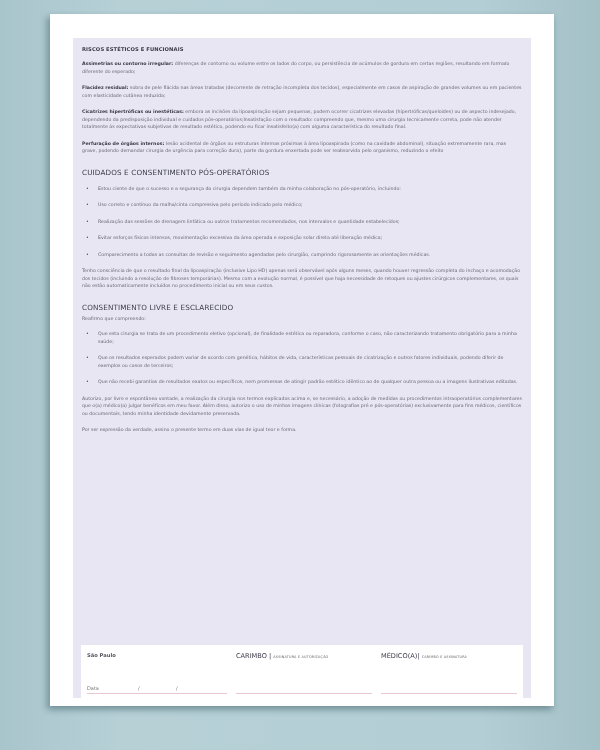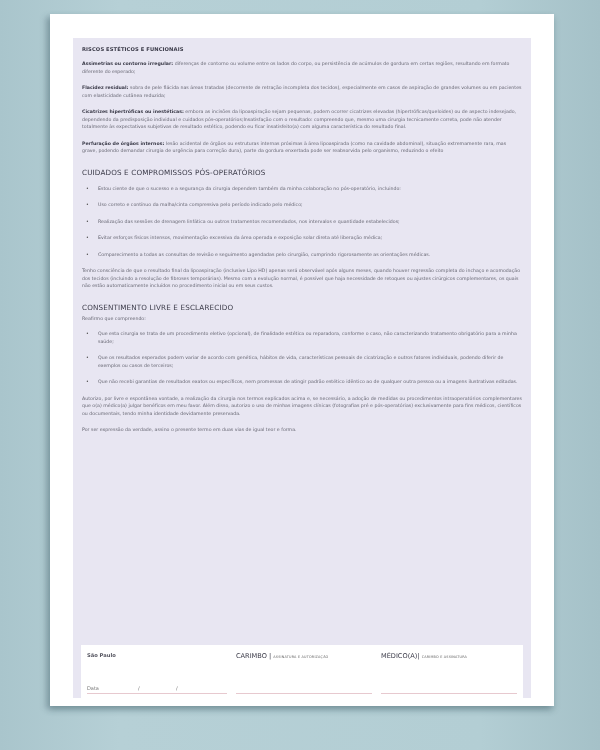--- a/index.html
+++ b/index.html
@@ -80,21 +80,21 @@
 
     <div class="sec1">
       <div class="h-small">RISCOS ESTÉTICOS E FUNCIONAIS</div>
       <p class="para"><b>Assimetrias ou contorno irregular:</b><span> diferenças de contorno ou volume entre os lados do corpo, ou persistência de acúmulos de gordura em certas regiões, resultando em formato diferente do esperado;</span></p>
       <p class="para"><b>Flacidez residual:</b><span> sobra de pele flácida nas áreas tratadas (decorrente de retração incompleta dos tecidos), especialmente em casos de aspiração de grandes volumes ou em pacientes com elasticidade cutânea reduzida;</span></p>
       <p class="para"><b>Cicatrizes hipertróficas ou inestéticas:</b><span> embora as incisões da lipoaspiração sejam pequenas, podem ocorrer cicatrizes elevadas (hipertróficas/queloides) ou de aspecto indesejado, dependendo da predisposição individual e cuidados pós-operatórios;Insatisfação com o resultado: compreendo que, mesmo uma cirurgia tecnicamente correta, pode não atender totalmente às expectativas subjetivas de resultado estético, podendo eu ficar insatisfeito(a) com alguma característica do resultado final.</span></p>
       <p class="para"><b>Perfuração de órgãos internos:</b><span> lesão acidental de órgãos ou estruturas internas próximas à área lipoaspirada (como na cavidade abdominal), situação extremamente rara, mas grave, podendo demandar cirurgia de urgência para correção dura), parte da gordura enxertada pode ser reabsorvida pelo organismo, reduzindo o efeito</span></p>
     </div>
 
     <div class="sec-care">
-      <div class="h-big">CUIDADOS E COMPROMISSOS PÓS-OPERATÓRIOS</div>
+      <div class="h-big">CUIDADOS E CONSENTIMENTO PÓS-OPERATÓRIOS</div>
       <ul>
         <li>Estou ciente de que o sucesso e a segurança da cirurgia dependem também da minha colaboração no pós-operatório, incluindo:</li>
         <li>Uso correto e contínuo da malha/cinta compressiva pelo período indicado pelo médico;</li>
         <li>Realização das sessões de drenagem linfática ou outros tratamentos recomendados, nos intervalos e quantidade estabelecidos;</li>
         <li>Evitar esforços físicos intensos, movimentação excessiva da área operada e exposição solar direta até liberação médica;</li>
         <li>Comparecimento a todas as consultas de revisão e seguimento agendadas pelo cirurgião, cumprindo rigorosamente as orientações médicas.</li>
       </ul>
       <p class="para">Tenho consciência de que o resultado final da lipoaspiração (inclusive Lipo HD) apenas será observável após alguns meses, quando houver regressão completa do inchaço e acomodação dos tecidos (incluindo a resolução de fibroses temporárias). Mesmo com a evolução normal, é possível que haja necessidade de retoques ou ajustes cirúrgicos complementares, os quais não estão automaticamente incluídos no procedimento inicial ou em seus custos.</p>
     </div>
 

